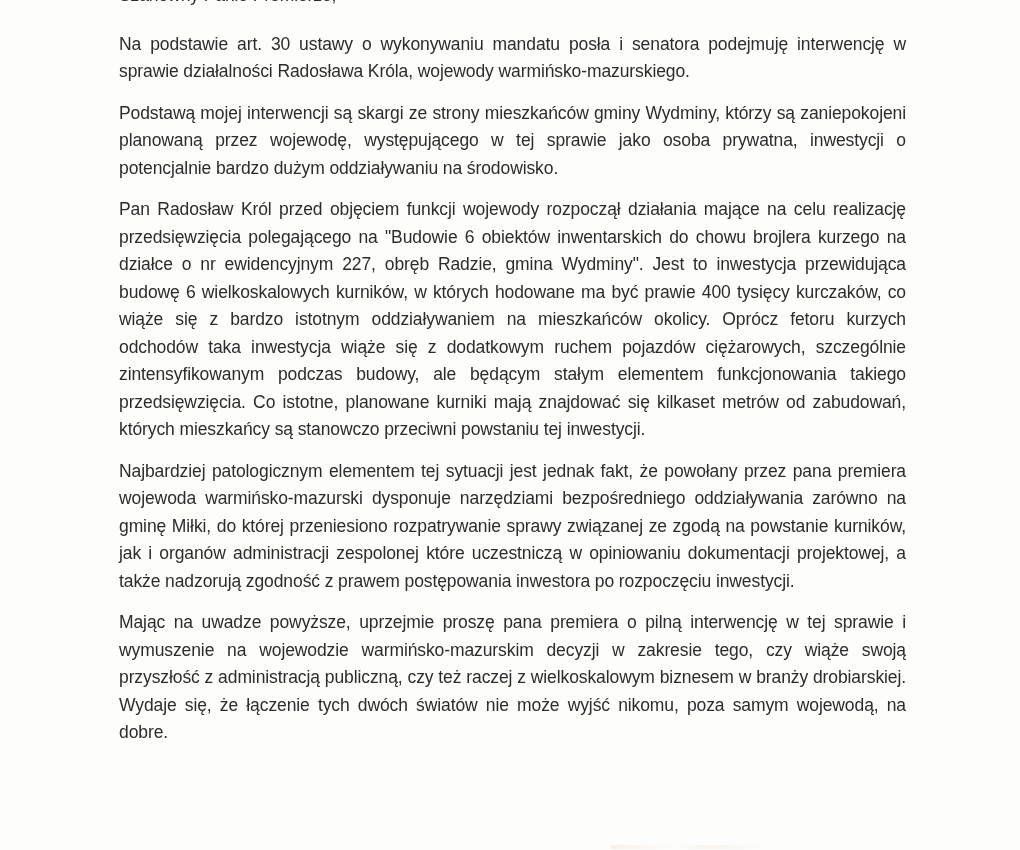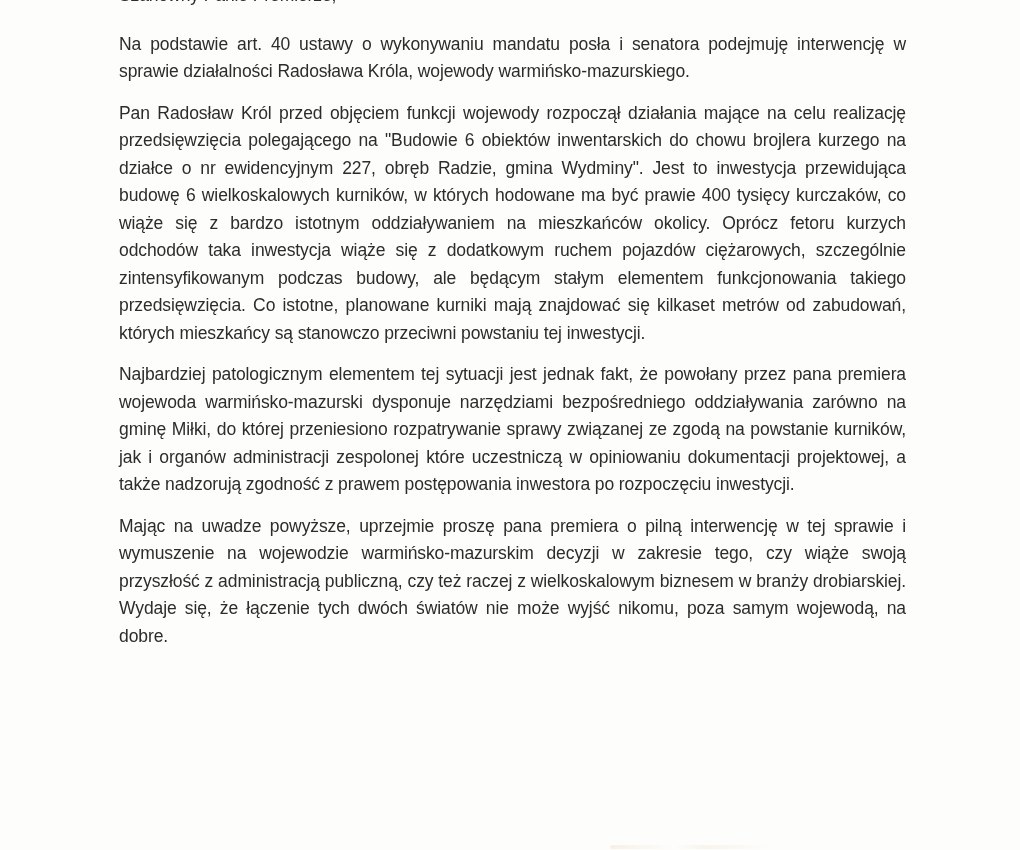--- a/index.html
+++ b/index.html
@@ -55,19 +55,20 @@
       rgba(225,210,180,0.2) 60%, rgba(255,255,255,0));
     border-radius: 2px;
   }
 </style>
 </head>
 <body>
 
 <div class="page">
   <div class="letter-body">
     <p class="greeting">Szanowny Panie Premierze,</p>
-    <p class="para">Na podstawie art. 40 ustawy o wykonywaniu mandatu posła i senatora podejmuję interwencję w sprawie działalności Radosława Króla, wojewody warmińsko-mazurskiego.</p>
+    <p class="para">Na podstawie art. 30 ustawy o wykonywaniu mandatu posła i senatora podejmuję interwencję w sprawie działalności Radosława Króla, wojewody warmińsko-mazurskiego.</p>
+    <p class="para">Podstawą mojej interwencji są skargi ze strony mieszkańców gminy Wydminy, którzy są zaniepokojeni planowaną przez wojewodę, występującego w tej sprawie jako osoba prywatna, inwestycji o potencjalnie bardzo dużym oddziaływaniu na środowisko.</p>
     <p class="para">Pan Radosław Król przed objęciem funkcji wojewody rozpoczął działania mające na celu realizację przedsięwzięcia polegającego na "Budowie 6 obiektów inwentarskich do chowu brojlera kurzego na działce o nr ewidencyjnym 227, obręb Radzie, gmina Wydminy". Jest to inwestycja przewidująca budowę 6 wielkoskalowych kurników, w których hodowane ma być prawie 400 tysięcy kurczaków, co wiąże się z bardzo istotnym oddziaływaniem na mieszkańców okolicy. Oprócz fetoru kurzych odchodów taka inwestycja wiąże się z dodatkowym ruchem pojazdów ciężarowych, szczególnie zintensyfikowanym podczas budowy, ale będącym stałym elementem funkcjonowania takiego przedsięwzięcia. Co istotne, planowane kurniki mają znajdować się kilkaset metrów od zabudowań, których mieszkańcy są stanowczo przeciwni powstaniu tej inwestycji.</p>
     <p class="para">Najbardziej patologicznym elementem tej sytuacji jest jednak fakt, że powołany przez pana premiera wojewoda warmińsko-mazurski dysponuje narzędziami bezpośredniego oddziaływania zarówno na gminę Miłki, do której przeniesiono rozpatrywanie sprawy związanej ze zgodą na powstanie kurników, jak i organów administracji zespolonej które uczestniczą w opiniowaniu dokumentacji projektowej, a także nadzorują zgodność z prawem postępowania inwestora po rozpoczęciu inwestycji.</p>
     <p class="para">Mając na uwadze powyższe, uprzejmie proszę pana premiera o pilną interwencję w tej sprawie i wymuszenie na wojewodzie warmińsko-mazurskim decyzji w zakresie tego, czy wiąże swoją przyszłość z administracją publiczną, czy też raczej z wielkoskalowym biznesem w branży drobiarskiej. Wydaje się, że łączenie tych dwóch światów nie może wyjść nikomu, poza samym wojewodą, na dobre.</p>
   </div>
   <div class="scan-artifact"></div>
 </div>
 
 </body></html>

